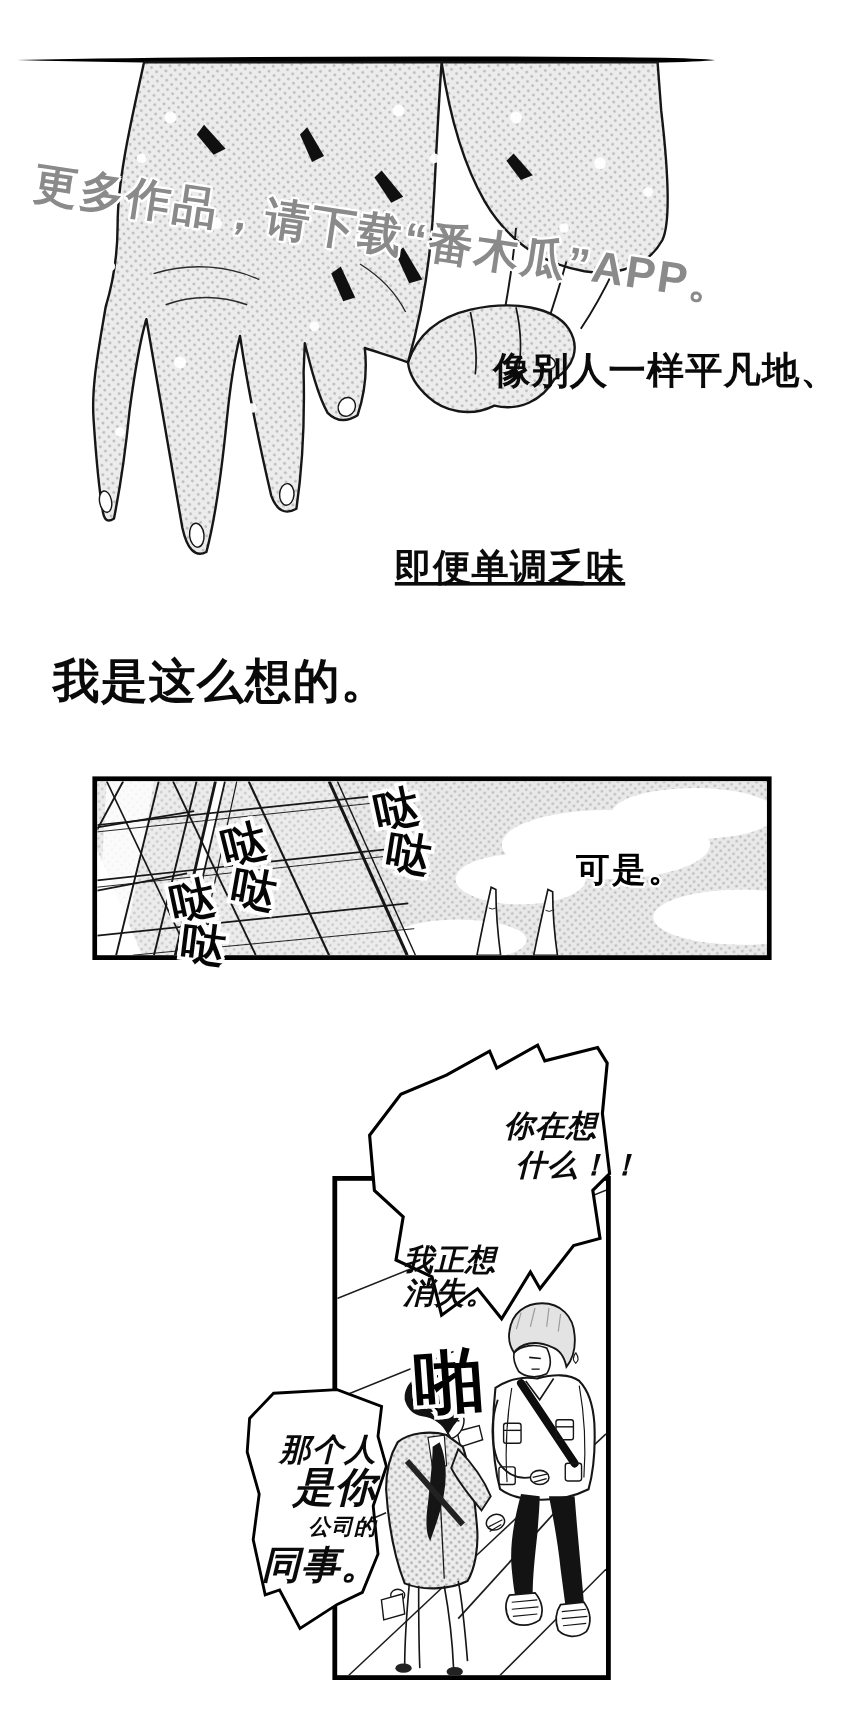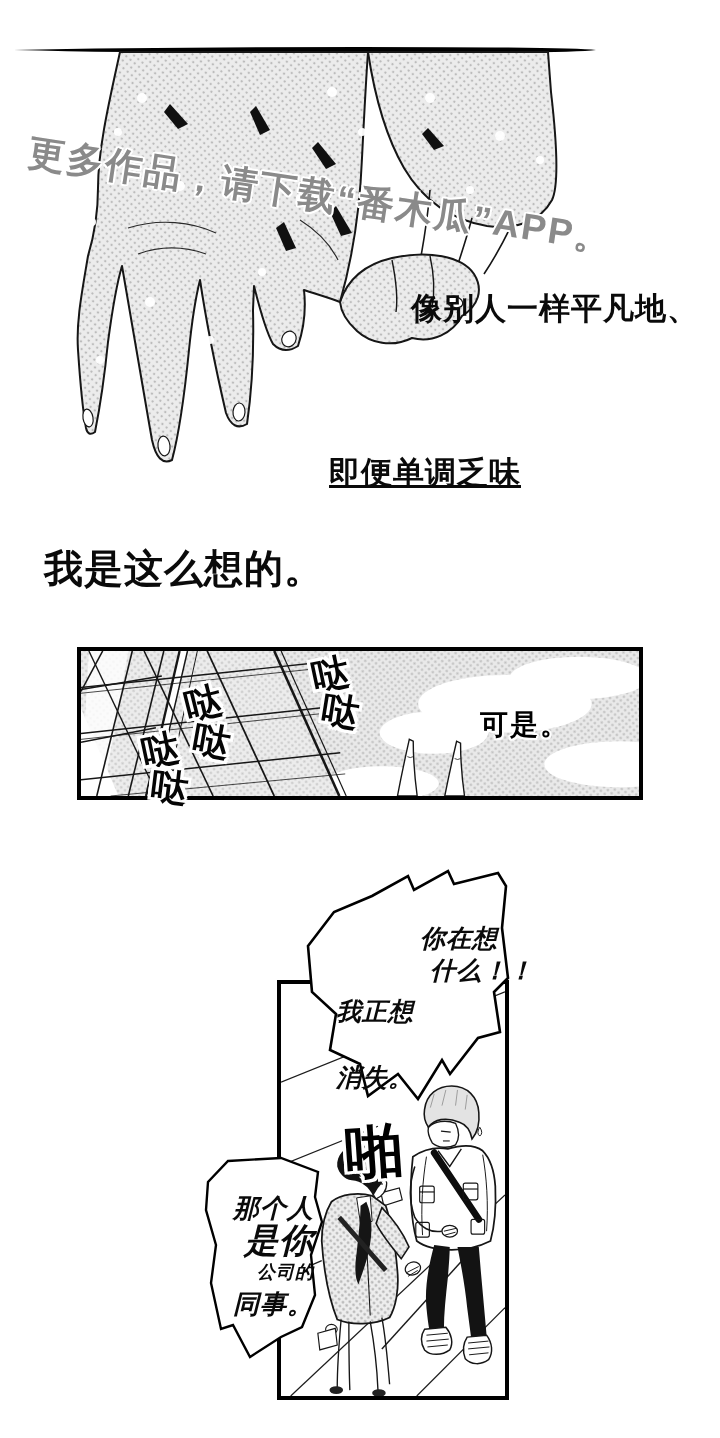--- a/index.html
+++ b/index.html
@@ -287,28 +287,28 @@
         </g>
       </g>
     </svg>
   </div>
 
   <svg class="abs" style="left:302px;top:866px;" width="210" height="252" viewBox="0 0 210 252">
     <polygon points="6,80 32,46 70,30 106,10 112,24 146,5 152,18 196,7 204,20 200,62 206,112 192,126 198,166 176,172 148,208 140,194 116,233 96,208 66,230 58,198 28,184 34,148 10,126" fill="#ffffff" stroke="#000" stroke-width="2.6" stroke-linejoin="miter"></polygon>
   </svg>
   <span class="abs bubble-text nw" style="left:420px;top:922px;">你在想</span>
   <span class="abs bubble-text nw" style="left:405px;top:954px;margin-left:25px;">什么！！</span>
-  <span class="abs bubble-text nw" style="left:336px;top:995px;">我正想</span>
+  <span class="abs bubble-text nw" style="left:336px;top:1033px;">我正想</span>
   <span class="abs bubble-text nw" style="left:336px;top:1061px;">消失。</span>
 
   <span class="abs b halo-big nw" style="left:345px;top:1113px;font-size:58px;transform:rotate(-4deg);">啪</span>
 
   <svg class="abs" style="left:203px;top:1155px;" width="125" height="210" viewBox="0 0 125 210">
     <polygon points="25,6 78,3 115,17 112,42 119,67 108,100 112,140 99,172 78,182 47,202 30,170 18,174 8,128 13,90 3,55 5,27" fill="#ffffff" stroke="#000" stroke-width="2.4" stroke-linejoin="miter"></polygon>
   </svg>
   <div class="abs" style="left:218px;top:1192px;width:96px;text-align:right;line-height:32px;">
     <div class="bubble-text nw" style="font-size:26px;">那个人</div>
     <div class="bubble-text nw" style="font-size:34px;">是你</div>
     <div class="bubble-text nw" style="font-size:18px;">公司的</div>
-    <div class="bubble-text nw" style="font-size:26px;">同事。</div>
+    <div class="bubble-text nw" style="font-size:32px;">同事。</div>
   </div>
 
 </div>
 
 </body></html>

